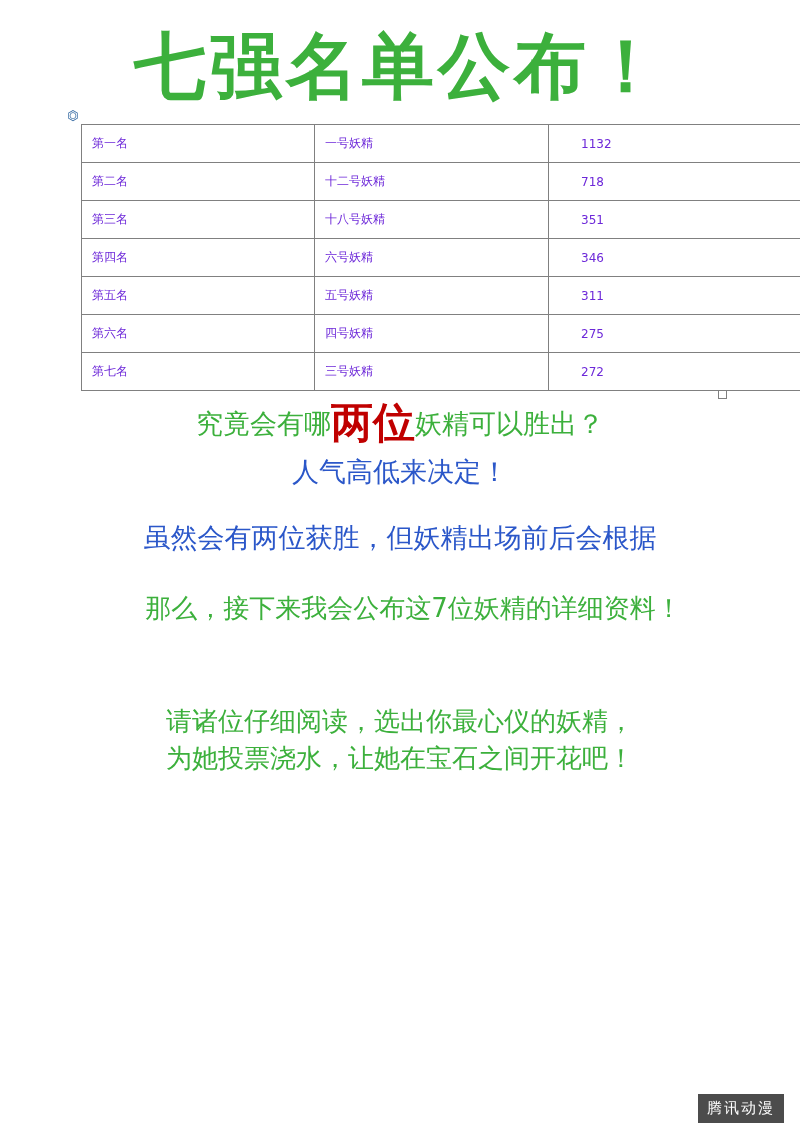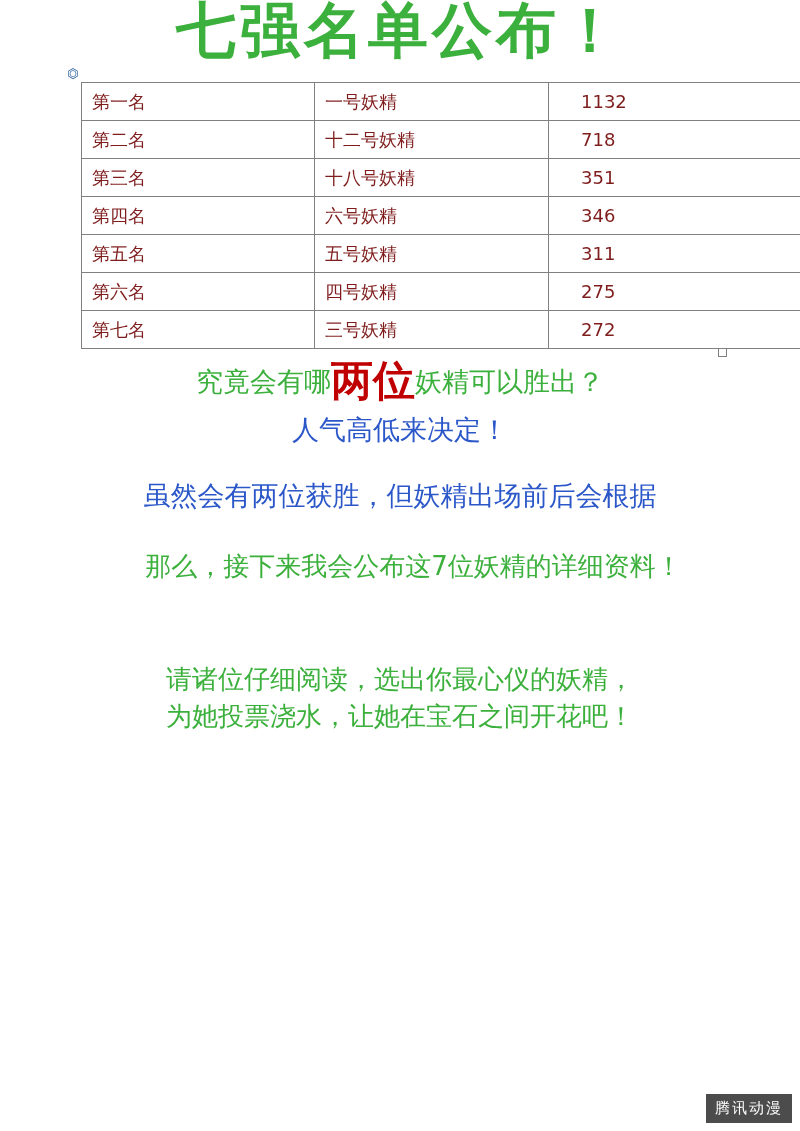--- a/index.html
+++ b/index.html
@@ -18,24 +18,25 @@
   .page {
     position: relative;
     width: 800px;
     height: 1131px;
   }
 
   
   .title {
     text-align: center;
     color: #3cb03c;
-    font-size: 60px;
+    font-size: 72px;
     font-weight: bold;
     letter-spacing: 4px;
     line-height: 1;
+    padding-top: 30px;
     font-family: "DejaVu Sans", "Liberation Sans", sans-serif;
   }
 
   
   .table-wrap {
     position: relative;
     margin: 22px auto 0 auto;
     width: 638px;
   }
   .table-handle {
@@ -62,22 +63,22 @@
   }
   table.rank {
     border-collapse: collapse;
     width: 638px;
     table-layout: fixed;
   }
   table.rank td {
     border: 1px solid #808080;
     height: 37px;
     padding: 0 10px;
-    font-size: 18px;
-    color: #7f1d1d;
+    font-size: 12px;
+    color: #6d28d9;
     font-family: "DejaVu Sans", "Liberation Sans", sans-serif;
     vertical-align: middle;
     white-space: nowrap;
     overflow: hidden;
   }
   table.rank td.c0 { width: 212px; }
   table.rank td.c1 { width: 213px; }
   table.rank td.c2 { width: 213px; padding-left: 32px; }
 
   
@@ -132,21 +133,21 @@
   }
   .l8 {
     margin-top: 2px;
     color: #3cb03c;
     font-size: 26px;
   }
 
   
   .watermark {
     position: absolute;
-    right: 8px;
+    right: 16px;
     bottom: 8px;
     background: #3d3d3d;
     color: #ffffff;
     font-size: 15px;
     letter-spacing: 2px;
     padding: 5px 9px;
     font-family: "DejaVu Sans", "Liberation Sans", sans-serif;
     opacity: 0.92;
   }
 </style>

